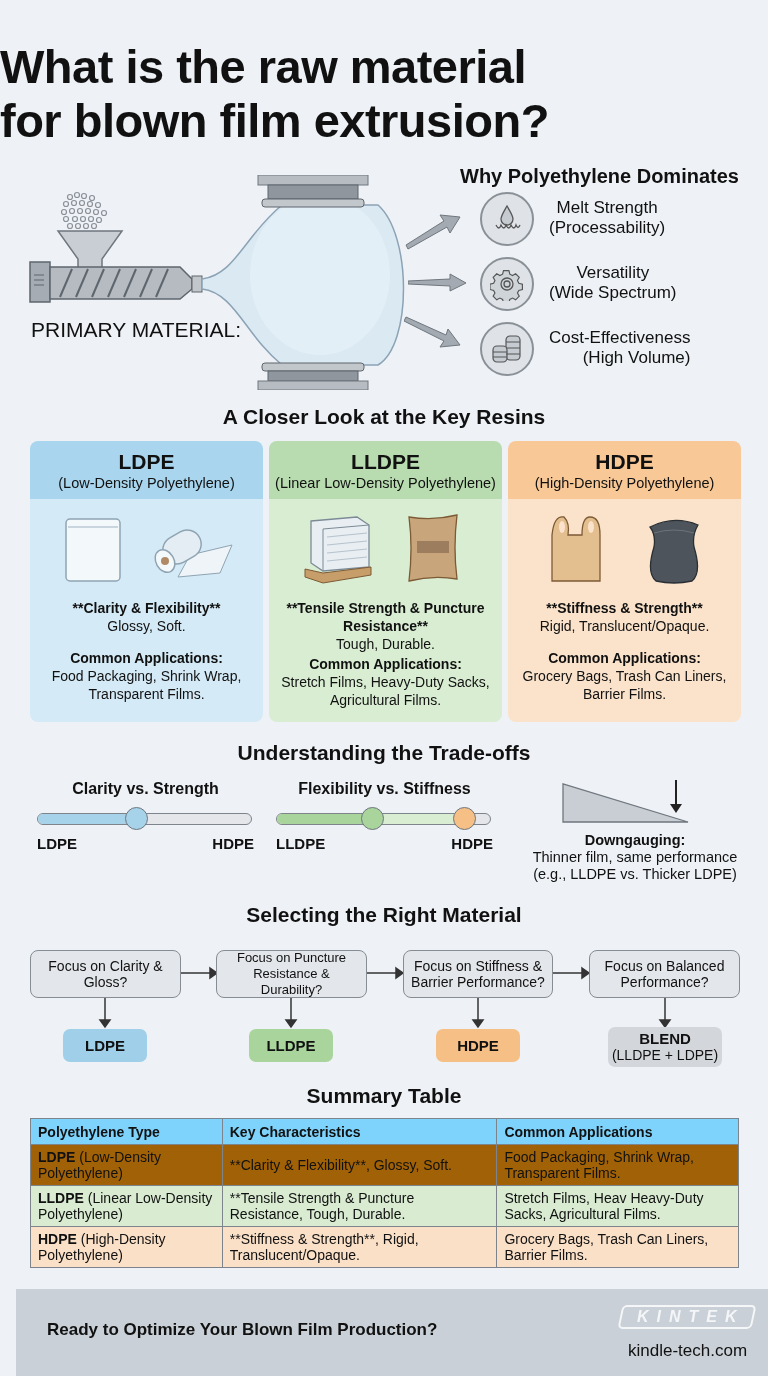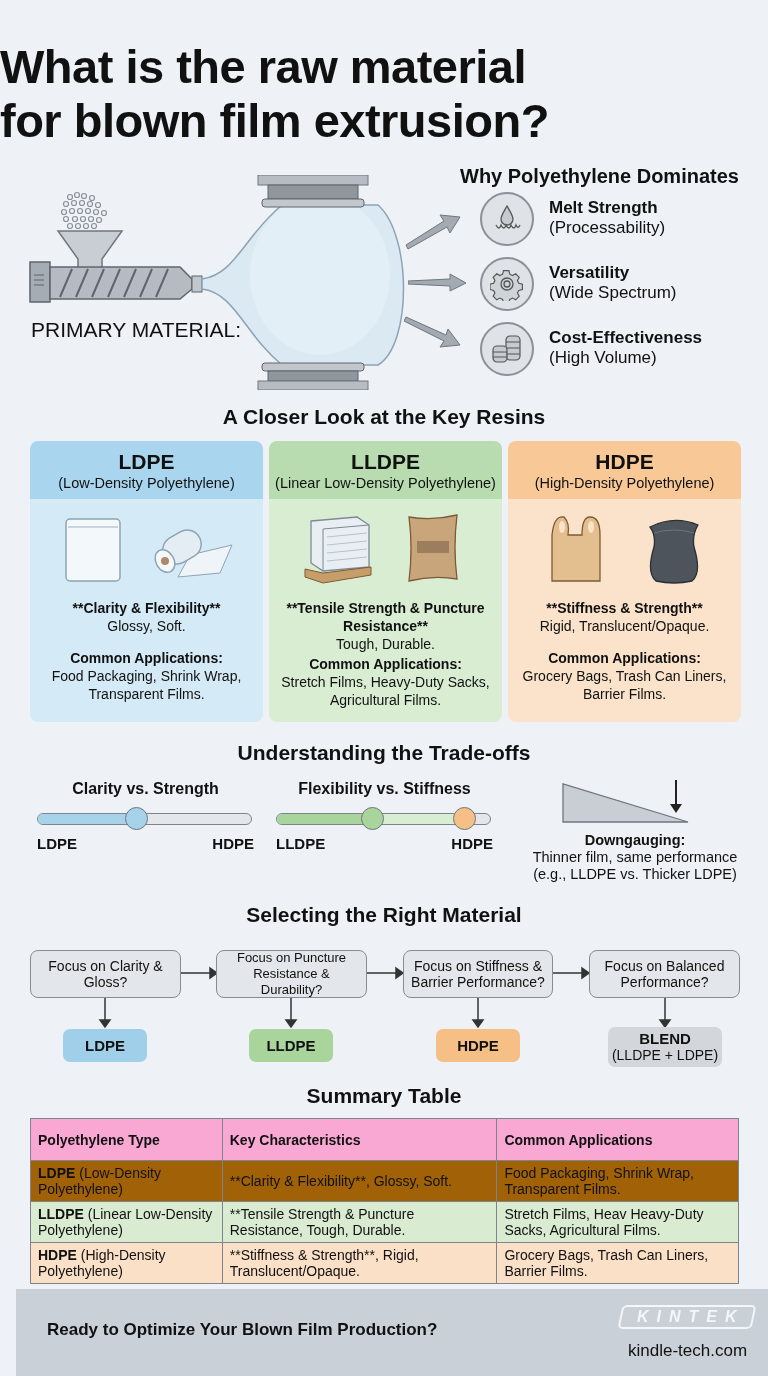--- a/index.html
+++ b/index.html
@@ -27,22 +27,22 @@
   .why-title {
     position: absolute; left: 60px; top: 0; font-size: 20px; font-weight: 700;
   }
   .why-item { position: absolute; left: 80px; width: 280px; height: 56px; }
   .why-icon {
     position: absolute; left: 0; top: 0; width: 54px; height: 54px; border-radius: 50%;
     background: #dfe3e8; border: 2px solid #8a9097;
     display: flex; align-items: center; justify-content: center;
   }
   .why-text { position: absolute; left: 69px; top: 6px; font-size: 17px; line-height: 20px; }
-  .why-text .h { font-weight: 700; display: block; }
-  .why-text .s { display: block; }
+  .why-text .h { font-weight: 400; display: block; text-align: center; }
+  .why-text .s { display: block; text-align: right; }
   .arrow { position: absolute; }
   
   .section-h {
     position: absolute; left: 0; width: 768px; text-align: center;
     font-size: 21px; font-weight: 700;
   }
   
   .card {
     position: absolute; top: 441px; width: 233px; height: 281px; border-radius: 8px;
     overflow: hidden; text-align: center;
@@ -92,21 +92,21 @@
   }
   .flow-out .sub { font-weight: 400; display: block; font-size: 14px; }
   
   .sumtable {
     position: absolute; left: 30px; top: 1118px; width: 709px; border-collapse: collapse;
     font-size: 14px; line-height: 16px;
   }
   .sumtable th, .sumtable td {
     border: 1.3px solid #7d848c; text-align: left; vertical-align: middle; padding: 3px 7px;
   }
-  .sumtable th { background: #f9a8d4; font-weight: 700; height: 42px; }
+  .sumtable th { background: #7dd3fc; font-weight: 700; height: 26px; }
   .sumtable td { height: 41px; }
   .sumtable .r0 td { background: #a16207; }
   .sumtable .r1 td { background: #d9ecd2; }
   .sumtable .r2 td { background: #fbe0c8; }
   .sumtable .b { font-weight: 700; }
   
   .footer {
     position: absolute; left: 0; top: 1289px; width: 768px; height: 87px; background: #c9d0d7; margin-left: 16px;
   }
   .footer-cta { position: absolute; left: 31px; top: 31px; font-size: 17px; font-weight: 700; }

